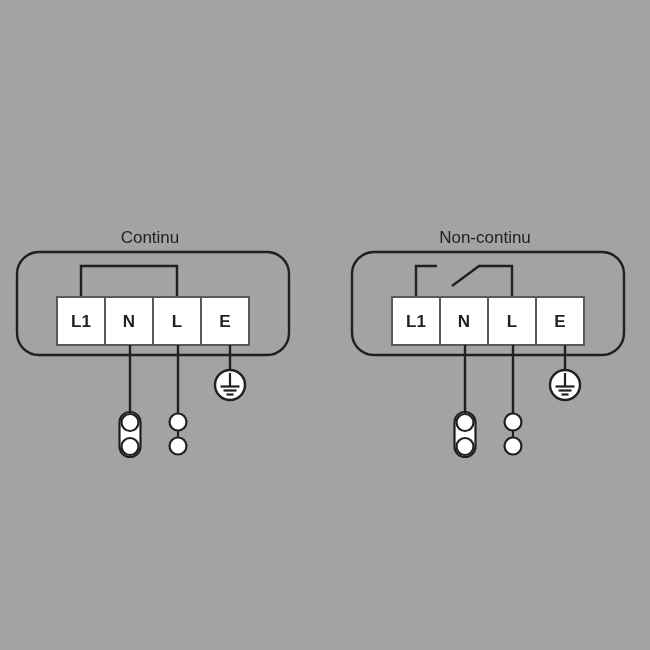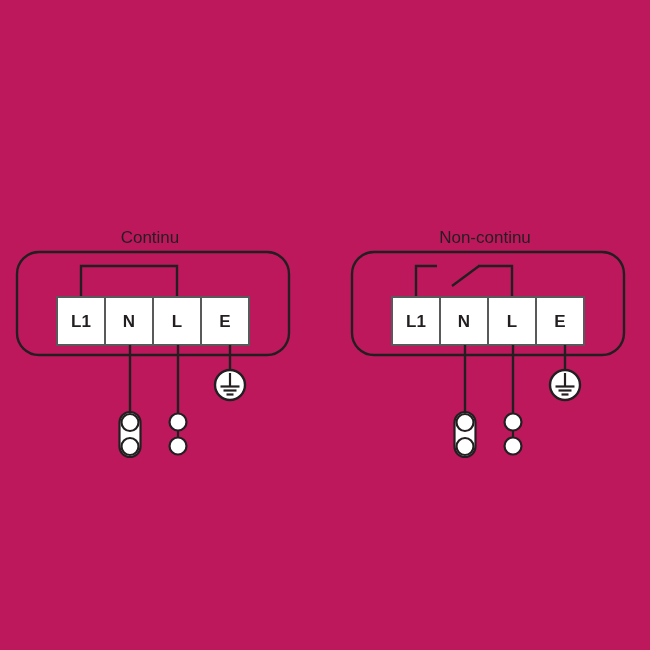--- a/index.html
+++ b/index.html
@@ -4,21 +4,21 @@
 <style>
   html, body {
     margin: 0;
     padding: 0;
     background: #ffffff;
   }
   #page {
     position: relative;
     width: 650px;
     height: 650px;
-    background: #be185d;
+    background: #a3a3a3;
     font-family: "Liberation Sans", sans-serif;
     overflow: hidden;
   }
   svg.diagram-canvas {
     position: absolute;
     left: 0;
     top: 0;
     width: 650px;
     height: 650px;
     display: block;

